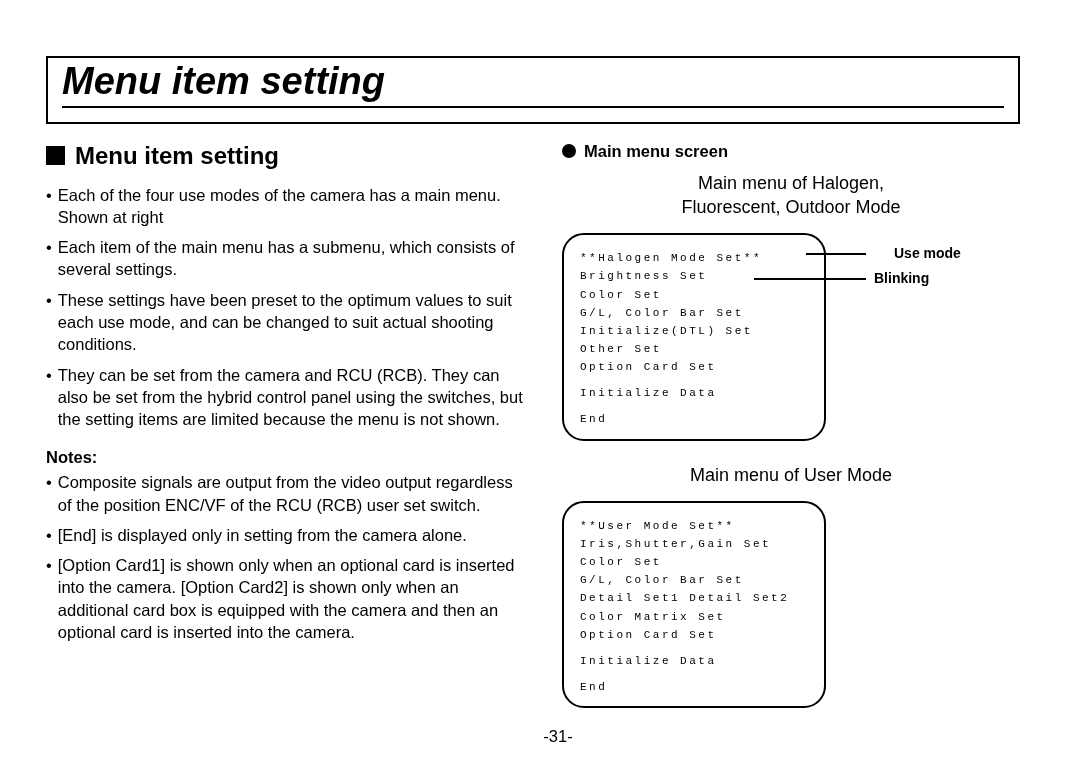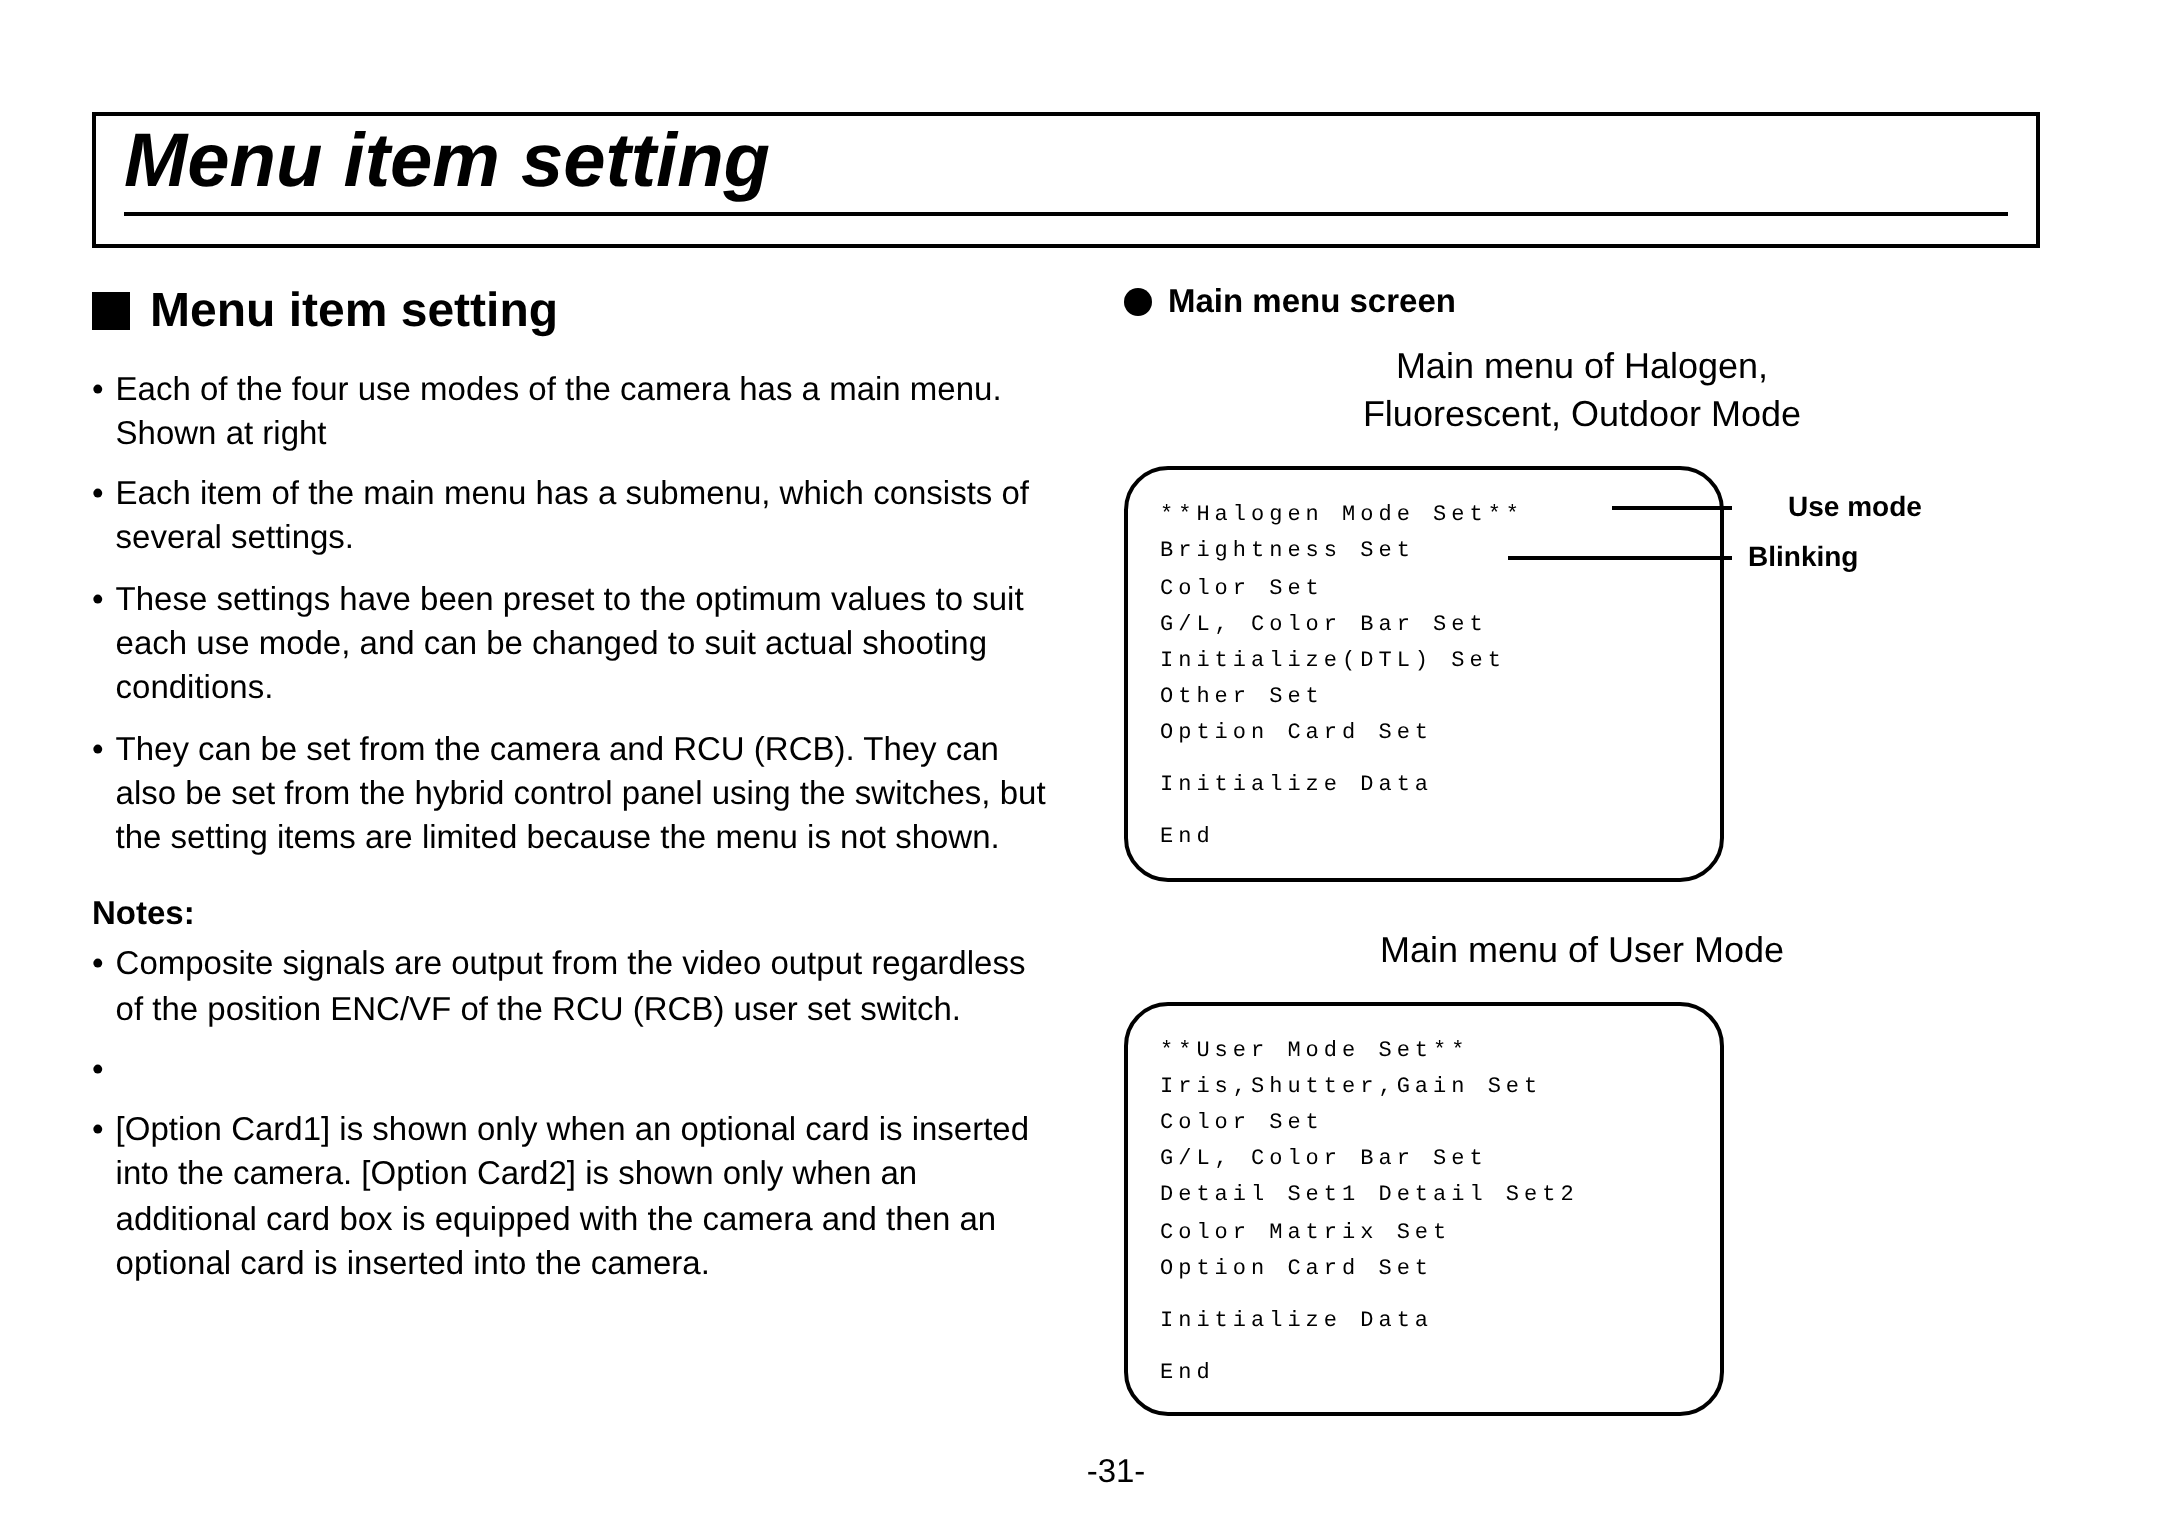--- a/index.html
+++ b/index.html
@@ -87,21 +87,21 @@
     text-align: center;
     margin: 8px 0 14px 0;
     line-height: 1.35;
   }
 
   .screen-area {
     position: relative;
     margin-bottom: 22px;
   }
   .screen-box {
-    width: 300px;
+    width: 264px;
     border: 2.5px solid #000;
     border-radius: 22px;
     padding: 14px 16px 10px 16px;
     font-family: "Courier New", monospace;
     font-size: 11px;
     letter-spacing: 2.5px;
     line-height: 1.65;
     white-space: nowrap;
   }
   .screen-line { }
@@ -163,20 +163,21 @@
       </ul>
 
       <div class="notes-heading">Notes:</div>
       <ul class="bullets body-text">
         <li>
             <span class="dot">•</span>
             <span>Composite signals are output from the video output regardless of the position ENC/VF of the RCU (RCB) user set switch.</span>
           </li>
         <li>
             <span class="dot">•</span>
+            <span>[End] is displayed only in setting from the camera alone.</span>
           </li>
         <li>
             <span class="dot">•</span>
             <span>[Option Card1] is shown only when an optional card is inserted into the camera. [Option Card2] is shown only when an additional card box is equipped with the camera and then an optional card is inserted into the camera.</span>
           </li>
       </ul>
     </div>
 
     <div class="col-right">
       <div class="right-heading-row">

